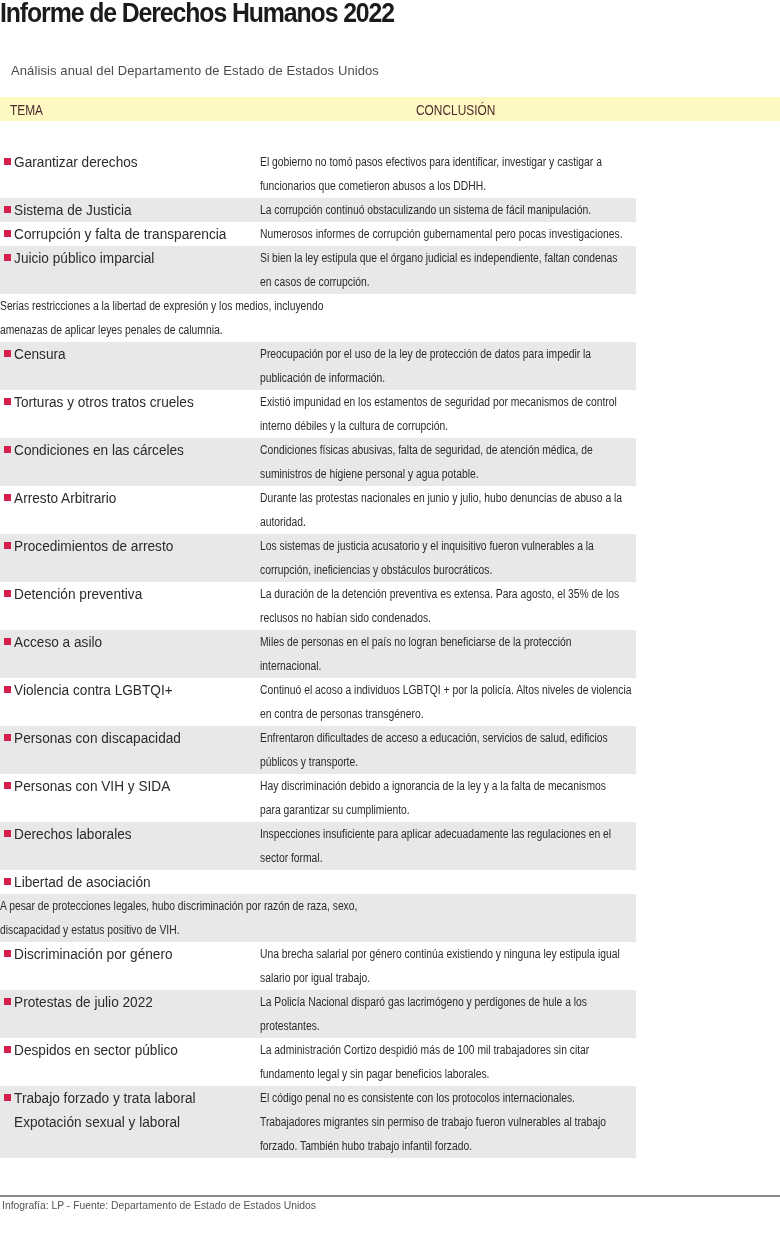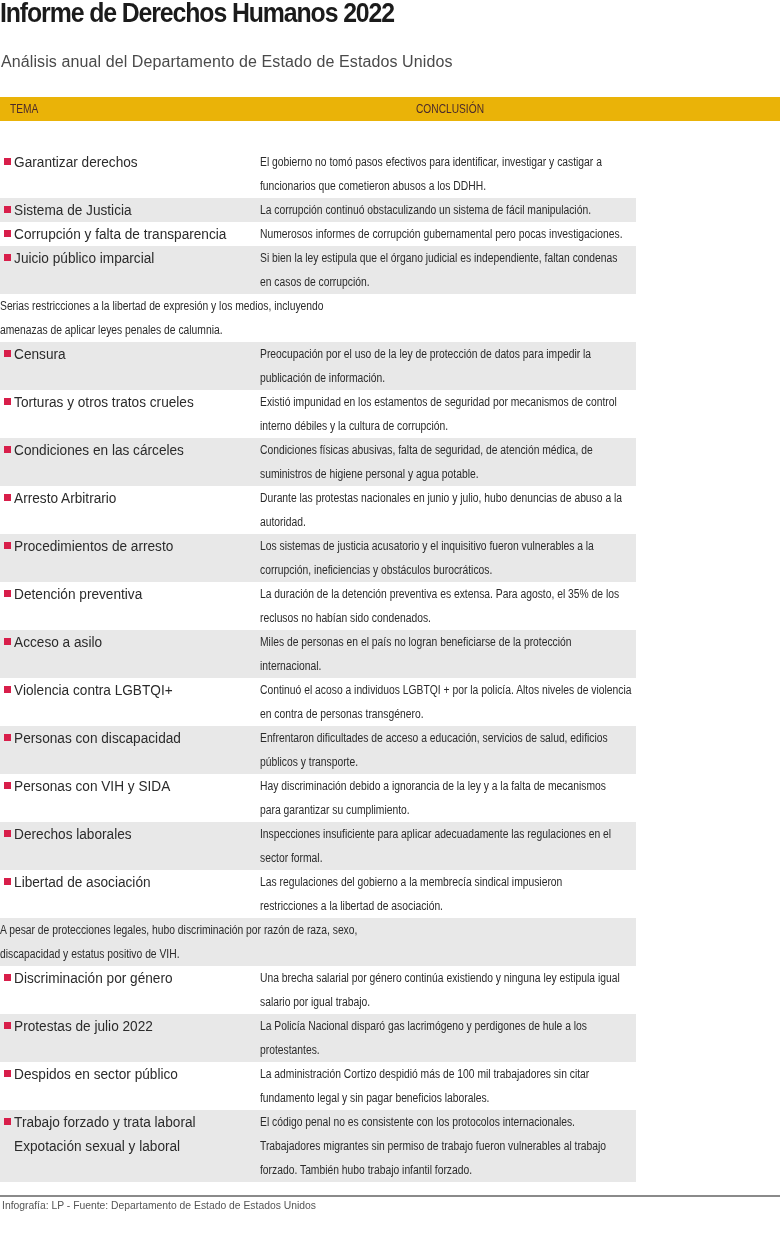--- a/index.html
+++ b/index.html
@@ -1,24 +1,24 @@
 <!DOCTYPE html>
 <html><head>
 <meta charset="utf-8">
 <style>
   html, body { margin:0; padding:0; background:#ffffff; }
   body { width:780px; height:1234px; overflow:hidden; position:relative;
          font-family:"Liberation Sans", sans-serif; color:#2b2b2b; }
   .title { position:absolute; left:0; top:-2px; margin:0;
            font-family:"Liberation Sans", sans-serif; font-weight:bold;
            font-size:27px; letter-spacing:-1.2px; color:#1b1b1b; transform:scaleX(0.92); transform-origin:left top; white-space:nowrap; }
-  .subtitle { position:absolute; left:1px; top:53px; margin:0;
-              font-size:16px; color:#4a4a4a; letter-spacing:0.1px; white-space:nowrap; }
+  .subtitle { position:absolute; left:1px; top:53px; margin:10px;
+              font-size:13px; color:#4a4a4a; letter-spacing:0.1px; white-space:nowrap; }
   .header-bar { position:absolute; left:0; top:97px; width:780px; height:24px;
-                background:#eab308; font-size:12px; color:#4a2a2c; }
+                background:#fef9c3; font-size:14px; color:#4a2a2c; }
   .header-bar .h-tema { position:absolute; left:10px; top:5px; transform:scaleX(0.85); transform-origin:left top; }
   .header-bar .h-concl { position:absolute; left:416px; top:5px; transform:scaleX(0.85); transform-origin:left top; }
   .table { position:absolute; left:0; top:150px; width:780px; }
   .row { position:relative; width:636px; display:flex; align-items:flex-start; }
   .row.shade { background:#e8e8e8; }
   .row .tema { width:260px; flex:0 0 260px; position:relative; font-size:15.5px; line-height:24px;
                white-space:nowrap; overflow:visible; }
   .row .tema .bullet { position:absolute; left:4px; top:8px; width:7px; height:7px; background:#d81e4a; }
   .row .tema .tema-text { display:block; padding-left:16px; transform:scaleX(0.88); transform-origin:left top; }
   .row .concl { flex:1; font-size:12px; line-height:24px; padding-left:0; white-space:pre-line; }
@@ -144,21 +144,20 @@
         <span class="bullet"></span>
         <span class="tema-text">Derechos laborales</span>
       </div>
       <div class="concl"><span class="line">Inspecciones insuficiente para aplicar adecuadamente las regulaciones en el</span><span class="line">sector formal.</span></div>
     </div>
     <div class="row">
       <div class="tema">
         <span class="bullet"></span>
         <span class="tema-text">Libertad de asociación</span>
       </div>
-      <div class="concl"><span class="line">Las regulaciones del gobierno a la membrecía sindical impusieron</span><span class="line">restricciones a la libertad de asociación.</span></div>
     </div>
     <div class="row shade">
       <div class="concl"><span class="line">A pesar de protecciones legales, hubo discriminación por razón de raza, sexo,</span><span class="line">discapacidad y estatus positivo de VIH.</span></div>
     </div>
     <div class="row">
       <div class="tema">
         <span class="bullet"></span>
         <span class="tema-text">Discriminación por género</span>
       </div>
       <div class="concl"><span class="line">Una brecha salarial por género continúa existiendo y ninguna ley estipula igual</span><span class="line">salario por igual trabajo.</span></div>

